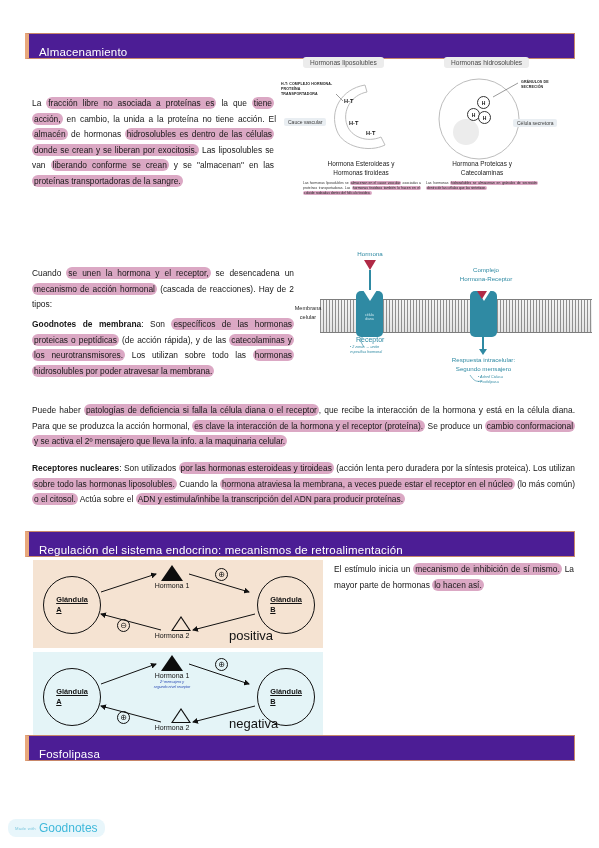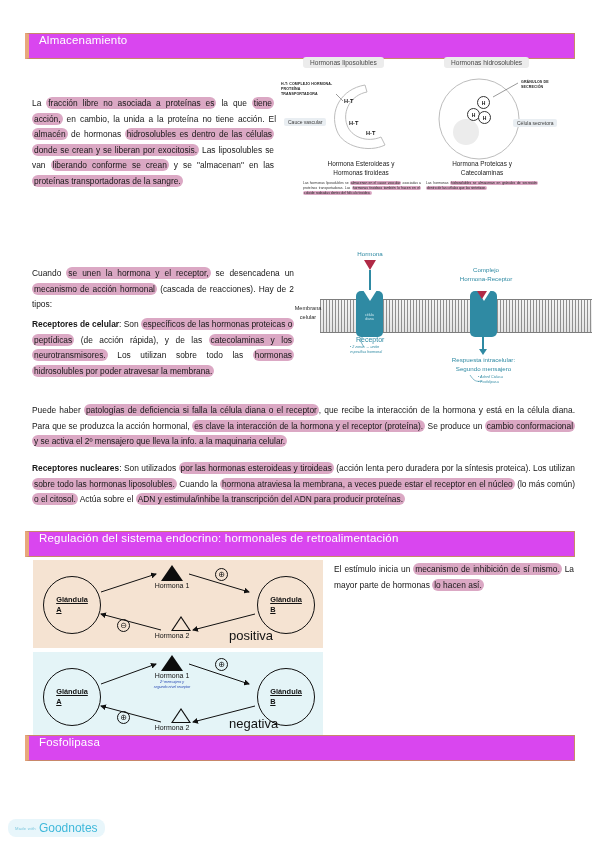--- a/index.html
+++ b/index.html
@@ -10,27 +10,27 @@
     color:#1b1b1b;
     overflow:hidden;
     position:relative;
   }
   .page{position:relative;width:599px;height:848px;}
 
   
   .sec-head{
     position:absolute;
     height:26px;
-    background:#d946ef;
+    background:#4c1d95;
     border-left:4px solid #e8a87c;
     border-top:1px solid #c8876a;
     border-right:1px solid #c8876a;
     border-bottom:1px solid #c8876a;
     box-sizing:border-box;
-    display:flex;align-items:flex-start;
+    display:flex;align-items:flex-end;
     padding-left:10px;
   }
   .sec-head span{
     color:#ffffff;
     font-size:11.5px;
     letter-spacing:.2px;
     white-space:nowrap;
   }
 
   
@@ -246,21 +246,21 @@
     <div class="chip" style="left:232px;top:64px;">Célula secretora</div>
 
     <div class="fig-cap" style="left:142px;top:104px;width:118px;white-space:pre-line;">Hormona Proteicas y
 Catecolaminas</div>
     <div class="tiny" style="left:145px;top:126px;width:112px;">Las hormonas <mark>hidrosolubles se almacenan en gránulos de secreción dentro de las células que las sintetizan.</mark></div>
   </div>
 
 
   <div class="para" style="left:32px;top:266px;width:262px;">Cuando <mark>se unen la hormona y el receptor,</mark> se desencadena un <mark>mecanismo de acción hormonal</mark> (cascada de reacciones). Hay de 2 tipos:</div>
 
-  <div class="para" style="left:32px;top:317px;width:262px;"><b>Receptores de celular</b>: Son <mark>específicos de las hormonas proteicas o peptídicas</mark> (de acción rápida), y de las <mark>catecolaminas y los neurotransmisores.</mark> Los utilizan sobre todo las <mark>hormonas hidrosolubles por poder atravesar la membrana.</mark></div>
+  <div class="para" style="left:32px;top:317px;width:262px;"><b>Goodnotes de membrana</b>: Son <mark>específicos de las hormonas proteicas o peptídicas</mark> (de acción rápida), y de las <mark>catecolaminas y los neurotransmisores.</mark> Los utilizan sobre todo las <mark>hormonas hidrosolubles por poder atravesar la membrana.</mark></div>
 
   <div class="para" style="left:32px;top:403px;width:543px;">Puede haber <mark>patologías de deficiencia si falla la célula diana o el receptor</mark>, que recibe la interacción de la hormona y está en la célula diana. Para que se produzca la acción hormonal, <mark>es clave la interacción de la hormona y el receptor (proteína).</mark> Se produce un <mark>cambio conformacional y se activa el 2º mensajero que lleva la info. a la maquinaria celular.</mark></div>
 
   <div class="para" style="left:32px;top:461px;width:543px;"><b>Receptores nucleares</b>: Son utilizados <mark>por las hormonas esteroideas y tiroideas</mark> (acción lenta pero duradera por la síntesis proteica). Los utilizan <mark>sobre todo las hormonas liposolubles.</mark> Cuando la <mark>hormona atraviesa la membrana, a veces puede estar el receptor en el núcleo</mark> (lo más común) <mark>o el citosol.</mark> Actúa sobre el <mark>ADN y estimula/inhibe la transcripción del ADN para producir proteínas.</mark></div>
 
   <div class="fig2">
     <div class="f2lbl" style="left:40px;top:2px;width:60px;">Hormona</div>
 
     <div class="hormtri" style="left:64px;top:13px;"></div>
     <div class="arrowline" style="left:69.2px;top:23px;height:24px;"></div>
@@ -292,21 +292,21 @@
     <div class="f2lbl" style="left:126px;top:108px;width:115px;white-space:pre-line;">Respuesta intracelular:
 Segundo mensajero</div>
     <div class="f2scrib" style="left:178px;top:128px;white-space:pre-line;">• Adenil Ciclasa
 • Fosfolipasa</div>
     <svg style="position:absolute;left:168px;top:126px;" width="18" height="12">
       <path d="M2 2 C 6 8, 8 9, 14 8" stroke="#2f8aa3" stroke-width="0.6" fill="none"></path>
     </svg>
   </div>
 
   <div class="sec-head" style="left:25px;top:531px;width:550px;">
-    <span>Regulación del sistema endocrino: hormonales de retroalimentación</span>
+    <span>Regulación del sistema endocrino: mecanismos de retroalimentación</span>
   </div>
 
   <div class="para" style="left:334px;top:562px;width:240px;">El estímulo inicia un <mark>mecanismo de inhibición de sí mismo.</mark> La mayor parte de hormonas <mark>lo hacen así.</mark></div>
 
   <div class="loop pos">
     <div class="gland" style="left:10px;top:16px;white-space:pre-line;">Glándula
 A</div>
     <div class="gland" style="left:224px;top:16px;white-space:pre-line;">Glándula
 B</div>
 

